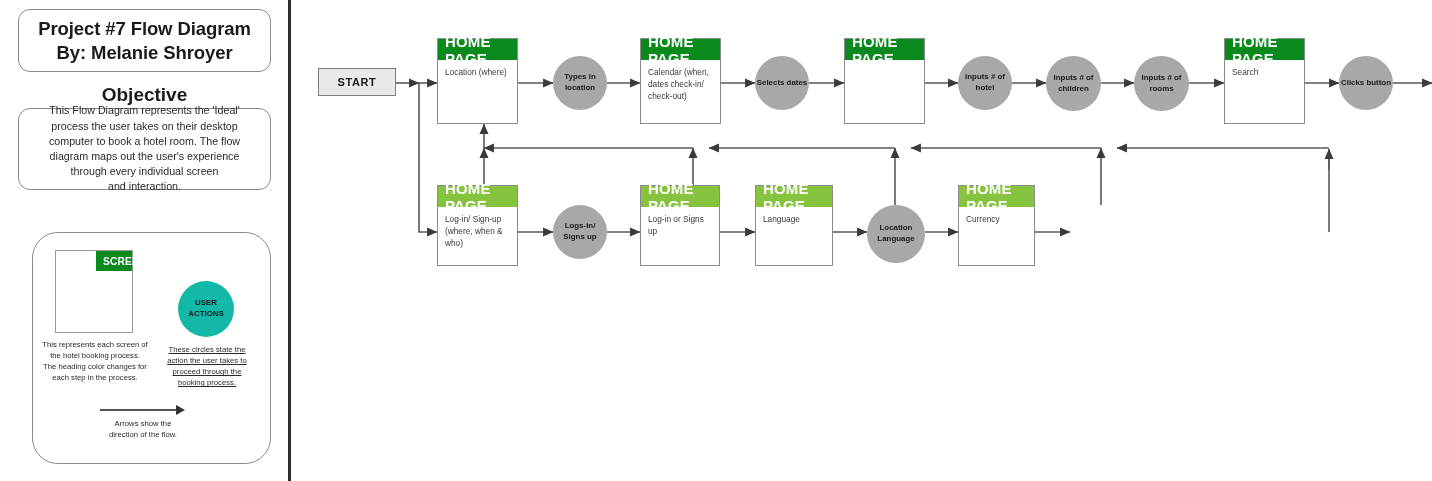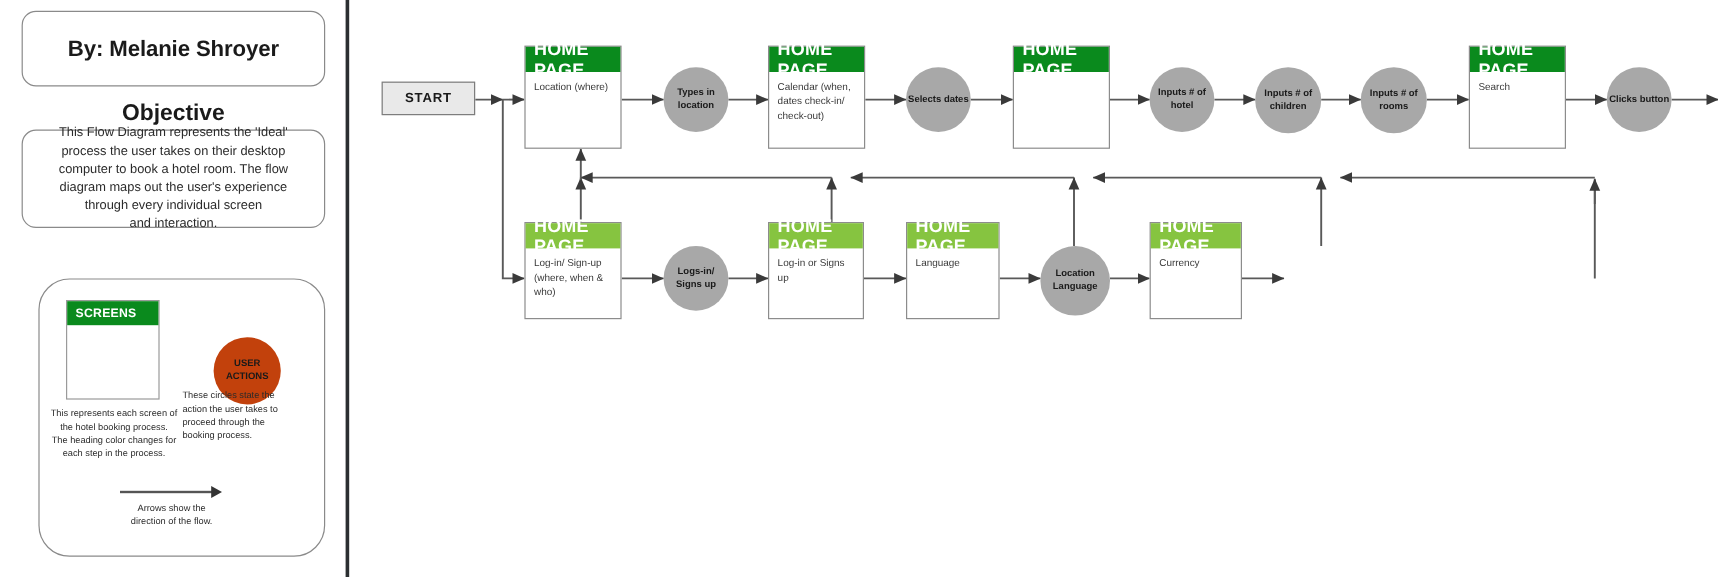--- a/index.html
+++ b/index.html
@@ -73,42 +73,44 @@
   #key-screen-box {
     position: absolute; left: 55px; top: 250px;
     width: 78px; height: 83px;
     border: 1px solid #9a9a9a; background: #fff;
   }
   #key-screen-header {
     height: 20px; background: #0a8a1d;
     color: #fff; font-size: 10.2px; font-weight: bold;
     display: flex; align-items: center; padding-left: 7px;
     letter-spacing: 0.2px;
+    margin-left: 40px;
   }
   #key-screen-caption {
     position: absolute; left: 36px; top: 339px;
     width: 118px; text-align: center;
     font-size: 7.7px; color: #2a2a2a; line-height: 1.45;
     white-space: pre-line;
   }
 
   #key-circle {
     position: absolute; left: 178px; top: 281px;
     width: 56px; height: 56px; border-radius: 50%;
-    background: #c2410c;
+    background: #14b8a6;
     display: flex; flex-direction: column;
     align-items: center; justify-content: center;
     font-size: 7.9px; font-weight: bold; color: #1a1a1a;
     line-height: 1.35; text-align: center;
   }
   #key-circle-caption {
-    position: absolute; left: 152px; top: 324px;
-    width: 110px; text-align: left;
+    position: absolute; left: 152px; top: 344px;
+    width: 110px; text-align: center;
     font-size: 7.7px; color: #2a2a2a; line-height: 1.45;
     white-space: pre-line;
+    text-decoration: underline;
   }
 
   #key-arrow-wrap {
     position: absolute; left: 100px; top: 405px;
     width: 86px; height: 10px;
   }
   #key-arrow-line {
     position: absolute; left: 0; top: 4px;
     width: 78px; height: 1.6px; background: #555;
   }
@@ -174,20 +176,21 @@
   }
 </style>
 </head>
 <body>
 
 <div id="root">
 
   <div id="left-panel">
 
     <div class="rounded-card" id="title-card">
+      <div>Project #7 Flow Diagram</div>
       <div>By: Melanie Shroyer</div>
     </div>
 
     <div class="section-heading" id="objective-heading">Objective</div>
 
     <div class="rounded-card" id="objective-card">
       <div id="objective-text">This Flow Diagram represents the 'Ideal'
 process the user takes on their desktop
 computer to book a hotel room. The flow
 diagram maps out the user's experience

